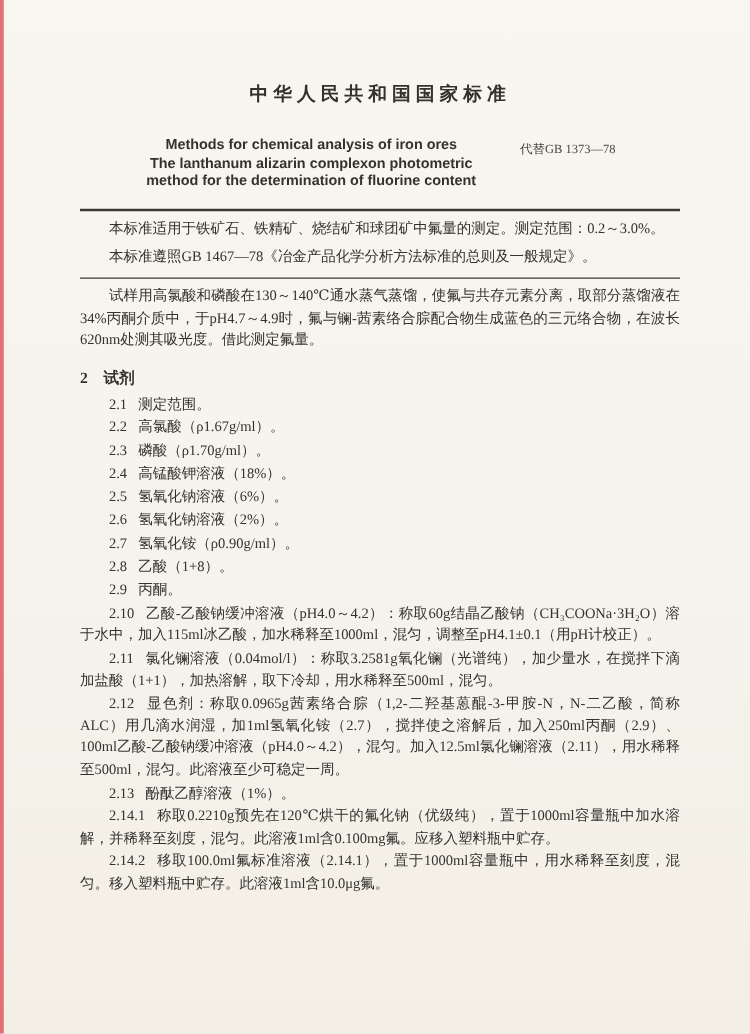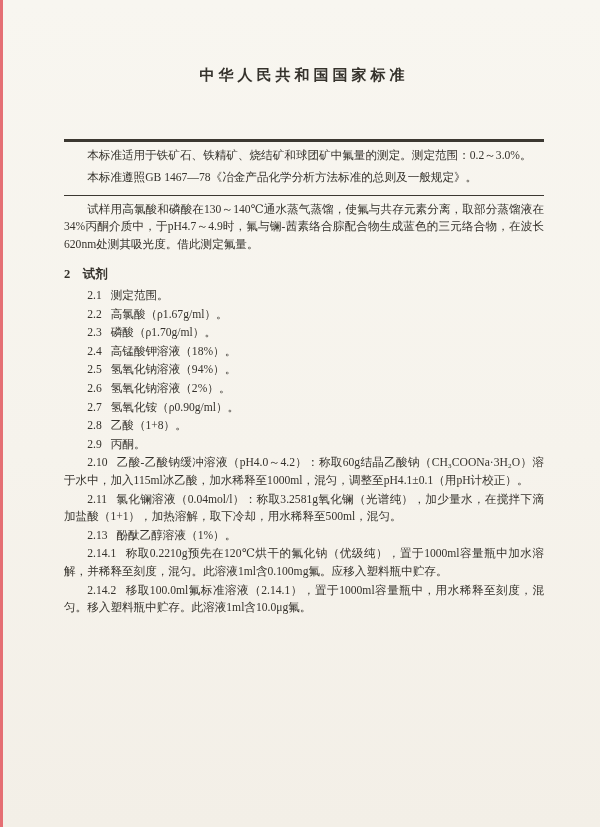--- a/index.html
+++ b/index.html
@@ -26,21 +26,21 @@
   }
   .content {
     padding: 66px 56px 0 64px;
   }
   
   .std-heading {
     text-align: center;
     font-weight: bold;
     font-size: 15px;
     letter-spacing: 4px;
-    margin-bottom: 40px;
+    margin-bottom: 24px;
   }
   .title-row { display: flex; }
   .titles { flex: 1; text-align: center; padding-left: 18px; }
   .title-cn1 {
     font-weight: bold;
     font-size: 18px;
     letter-spacing: 6px;
     margin-bottom: 9px;
   }
   .title-cn2 {
@@ -91,43 +91,50 @@
 
 <div class="page">
   <div class="scan-edge"></div>
 
   <div class="content">
 
     <div class="std-heading">中华人民共和国国家标准</div>
 
 
     <div class="en-row">
+      <div class="en-titles">
+        <div>Methods for chemical analysis of iron ores</div>
+        <div>The lanthanum alizarin complexon photometric</div>
+        <div>method for the determination of fluorine content</div>
+      </div>
+      <div class="replaces">代替GB 1373—78</div>
     </div>
 
     <div class="rule thick"></div>
 
     <p class="par">本标准适用于铁矿石、铁精矿、烧结矿和球团矿中氟量的测定。测定范围：0.2～3.0%。</p>
     <p class="par">本标准遵照GB 1467—78《冶金产品化学分析方法标准的总则及一般规定》。</p>
 
     <div class="rule thin"></div>
 
     <p class="par">试样用高氯酸和磷酸在130～140℃通水蒸气蒸馏，使氟与共存元素分离，取部分蒸馏液在34%丙酮介质中，于pH4.7～4.9时，氟与镧-茜素络合腙配合物生成蓝色的三元络合物，在波长620nm处测其吸光度。借此测定氟量。</p>
 
     <div class="sec-heading">2　试剂</div>
     <div class="reagents" id="reagent-list">
         <div class="reagent"><span class="rnum">2.1</span><span class="rtxt">测定范围。</span></div>
         <div class="reagent"><span class="rnum">2.2</span><span class="rtxt">高氯酸（ρ1.67g/ml）。</span></div>
         <div class="reagent"><span class="rnum">2.3</span><span class="rtxt">磷酸（ρ1.70g/ml）。</span></div>
         <div class="reagent"><span class="rnum">2.4</span><span class="rtxt">高锰酸钾溶液（18%）。</span></div>
-        <div class="reagent"><span class="rnum">2.5</span><span class="rtxt">氢氧化钠溶液（94%）。</span></div>
+        <div class="reagent"><span class="rnum">2.5</span><span class="rtxt">氢氧化钠溶液（6%）。</span></div>
         <div class="reagent"><span class="rnum">2.6</span><span class="rtxt">氢氧化钠溶液（2%）。</span></div>
         <div class="reagent"><span class="rnum">2.7</span><span class="rtxt">氢氧化铵（ρ0.90g/ml）。</span></div>
         <div class="reagent"><span class="rnum">2.8</span><span class="rtxt">乙酸（1+8）。</span></div>
         <div class="reagent"><span class="rnum">2.9</span><span class="rtxt">丙酮。</span></div>
         <div class="reagent"><span class="rnum">2.10</span><span class="rtxt">乙酸-乙酸钠缓冲溶液（pH4.0～4.2）：称取60g结晶乙酸钠（CH₃COONa·3H₂O）溶于水中，加入115ml冰乙酸，加水稀释至1000ml，混匀，调整至pH4.1±0.1（用pH计校正）。</span></div>
         <div class="reagent"><span class="rnum">2.11</span><span class="rtxt">氯化镧溶液（0.04mol/l）：称取3.2581g氧化镧（光谱纯），加少量水，在搅拌下滴加盐酸（1+1），加热溶解，取下冷却，用水稀释至500ml，混匀。</span></div>
+        <div class="reagent"><span class="rnum">2.12</span><span class="rtxt">显色剂：称取0.0965g茜素络合腙（1,2-二羟基蒽醌-3-甲胺-N，N-二乙酸，简称ALC）用几滴水润湿，加1ml氢氧化铵（2.7），搅拌使之溶解后，加入250ml丙酮（2.9）、100ml乙酸-乙酸钠缓冲溶液（pH4.0～4.2），混匀。加入12.5ml氯化镧溶液（2.11），用水稀释至500ml，混匀。此溶液至少可稳定一周。</span></div>
         <div class="reagent"><span class="rnum">2.13</span><span class="rtxt">酚酞乙醇溶液（1%）。</span></div>
         <div class="reagent"><span class="rnum">2.14.1</span><span class="rtxt">称取0.2210g预先在120℃烘干的氟化钠（优级纯），置于1000ml容量瓶中加水溶解，并稀释至刻度，混匀。此溶液1ml含0.100mg氟。应移入塑料瓶中贮存。</span></div>
         <div class="reagent"><span class="rnum">2.14.2</span><span class="rtxt">移取100.0ml氟标准溶液（2.14.1），置于1000ml容量瓶中，用水稀释至刻度，混匀。移入塑料瓶中贮存。此溶液1ml含10.0μg氟。</span></div>
       </div>
 
   </div>
 </div>
 
 </body></html>

